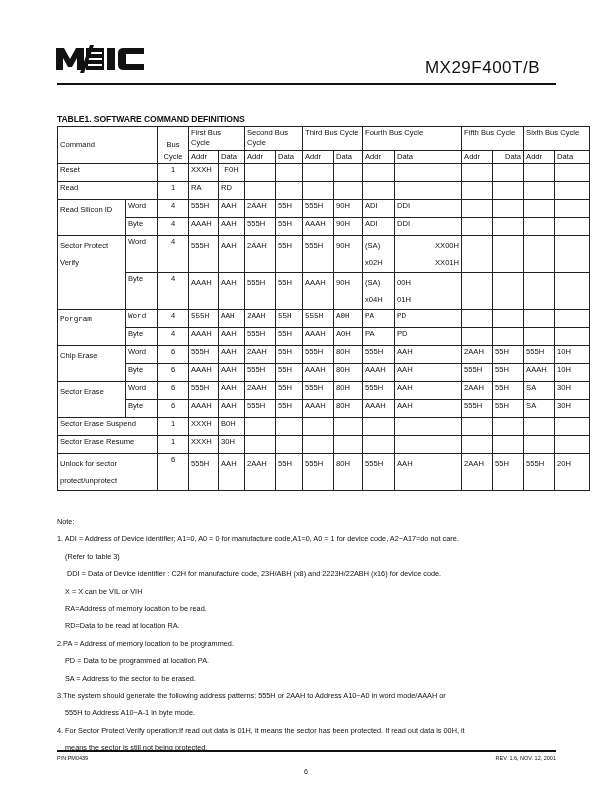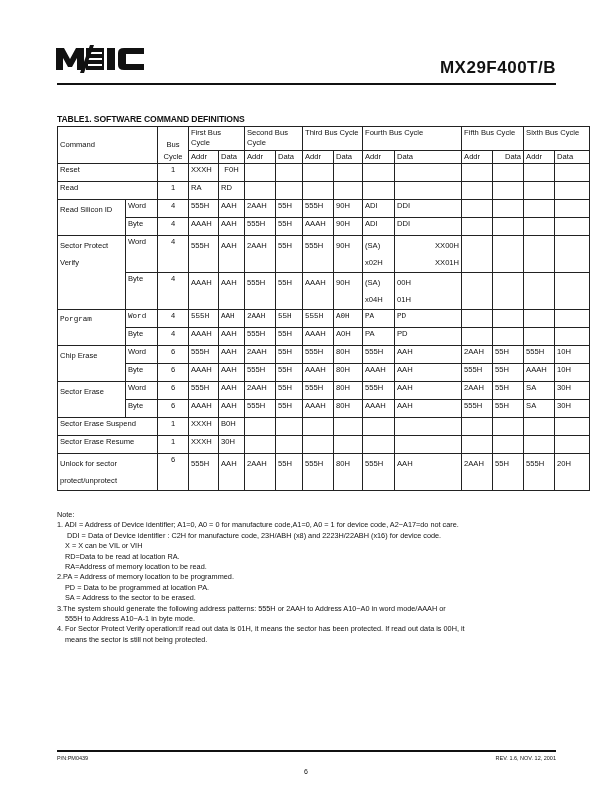--- a/index.html
+++ b/index.html
@@ -1,27 +1,27 @@
 <!DOCTYPE html>
 <html><head>
 <meta charset="utf-8">
 <style>
   html, body { margin: 0; padding: 0; background: #fff; }
   body { width: 612px; height: 792px; position: relative; font-family: "Liberation Sans", sans-serif; color: #111; overflow: hidden; }
   .logo { position: absolute; left: 56px; top: 46px; height: 26px; display: flex; align-items: center; }
   .logo svg { display: block; }
-  .part { position: absolute; right: 56px; top: 58px; font-family: "Liberation Sans", sans-serif; font-weight: bold; font-size: 17px; letter-spacing: 0.5px; }
+  .part { position: absolute; right: 72px; top: 58px; font-family: "Liberation Sans", sans-serif; font-weight: normal; font-size: 17px; letter-spacing: 0.5px; }
   .hr-top { position: absolute; left: 57px; right: 56px; top: 83px; height: 2px; background: #111; }
   .tbl-title { position: absolute; left: 57px; top: 114px; font-size: 8.6px; font-weight: bold; letter-spacing: -0.1px; }
   table.cmd { position: absolute; left: 57px; top: 126px; border-collapse: collapse; font-size: 7.6px; table-layout: fixed; }
   table.cmd td { border: 1px solid #222; padding: 1px 2px; vertical-align: top; line-height: 10px; white-space: nowrap; overflow: hidden; }
   table.cmd td.c { text-align: center; }
   table.cmd td.r { text-align: right; }
   .notes { position: absolute; left: 57px; top: 510px; width: 510px; font-size: 7.3px; line-height: 10.4px; }
-  .notes div { white-space: nowrap; }
+  .notes div { white-space: nowrap; margin-top: 7px; }
   .ind1 { padding-left: 8px; }
   .ind2 { padding-left: 10px; }
   .hr-bot { position: absolute; left: 57px; right: 56px; top: 750px; height: 1.5px; background: #111; }
   .pn { position: absolute; left: 57px; top: 755px; font-size: 5.5px; }
   .rev { position: absolute; right: 56px; top: 755px; font-size: 5.5px; }
   .pg { position: absolute; left: 0; right: 0; top: 768px; text-align: center; font-size: 7px; }
 </style>
 </head>
 <body>
 
@@ -337,24 +337,25 @@
         <td style="line-height: 17px;">555H</td>
         <td style="line-height: 17px;">20H</td>
       </tr>
     </tbody>
 </table>
 
 <div class="notes">
   <div>Note:</div>
   <div id="note-lines">
       <div>1. ADI = Address of Device identifier; A1=0, A0 = 0 for manufacture code,A1=0, A0 = 1 for device code, A2~A17=do not care.</div>
+      <div class="ind1">(Refer to table 3)</div>
       <div class="ind2">DDI = Data of Device identifier : C2H for manufacture code, 23H/ABH (x8) and 2223H/22ABH (x16) for device code.</div>
       <div class="ind1">X = X can be VIL or VIH</div>
+      <div class="ind1">RA=Address of memory location to be read.</div>
       <div class="ind1">RD=Data to be read at location RA.</div>
-      <div class="ind1">RA=Address of memory location to be read.</div>
       <div>2.PA = Address of memory location to be programmed.</div>
       <div class="ind1">PD = Data to be programmed at location PA.</div>
       <div class="ind1">SA = Address to the sector to be erased.</div>
       <div>3.The system should generate  the following address patterns: 555H or 2AAH to Address A10~A0 in word mode/AAAH or</div>
       <div class="ind1">555H to Address A10~A-1 in byte mode.</div>
       <div>4. For Sector Protect Verify operation:If read out data is 01H, it means the sector has been protected.  If read out data is 00H, it</div>
       <div class="ind1">means the sector is still not being protected.</div>
     </div>
 </div>
 

